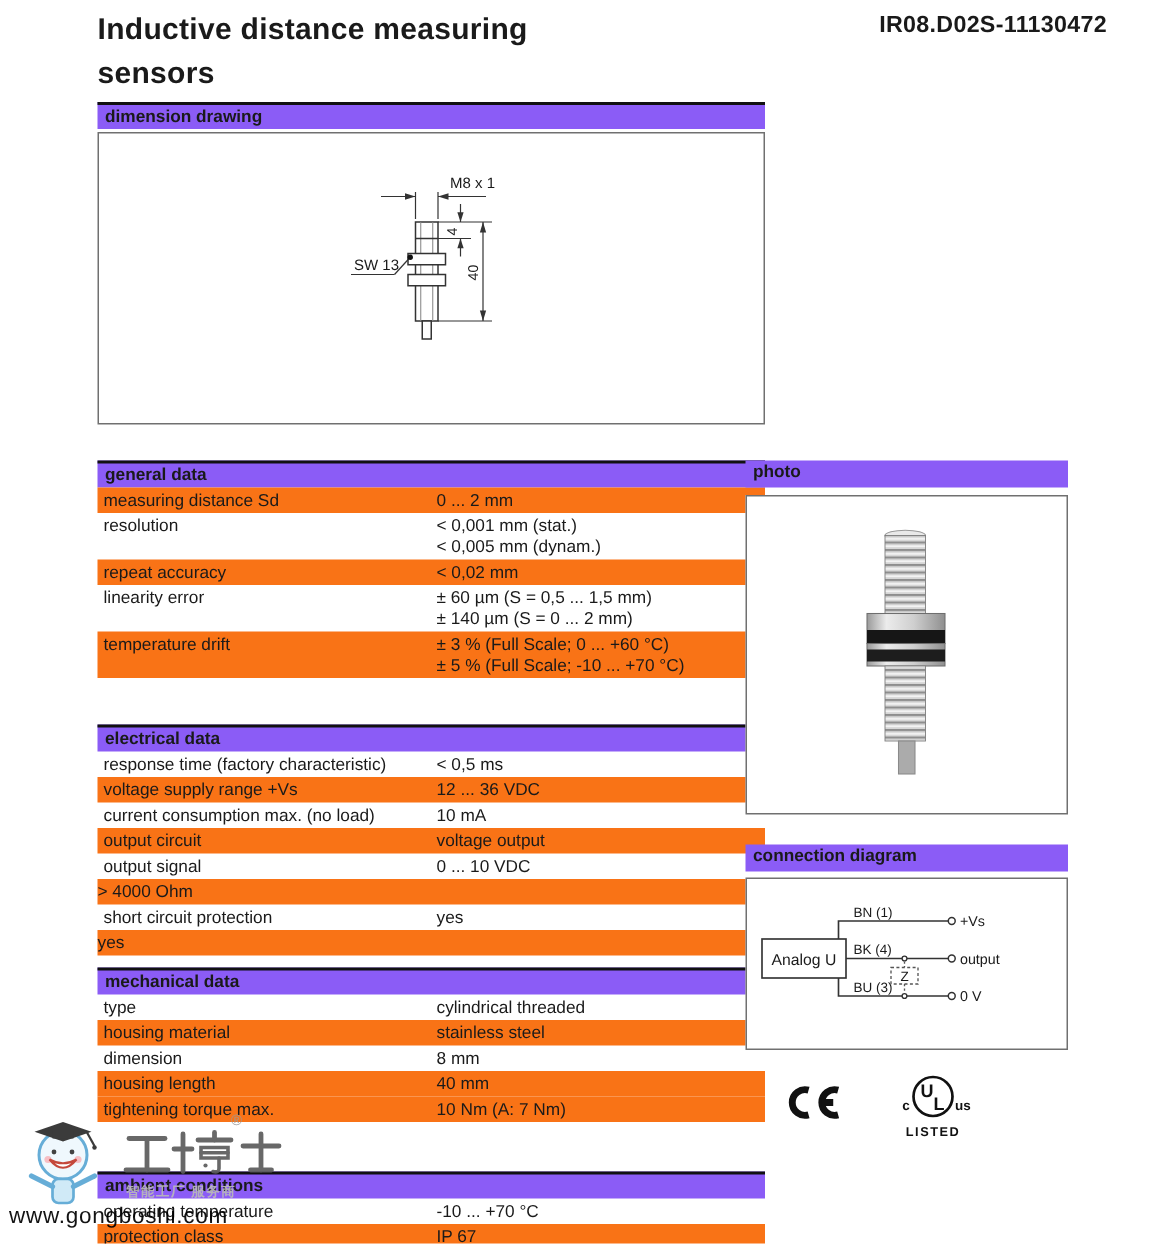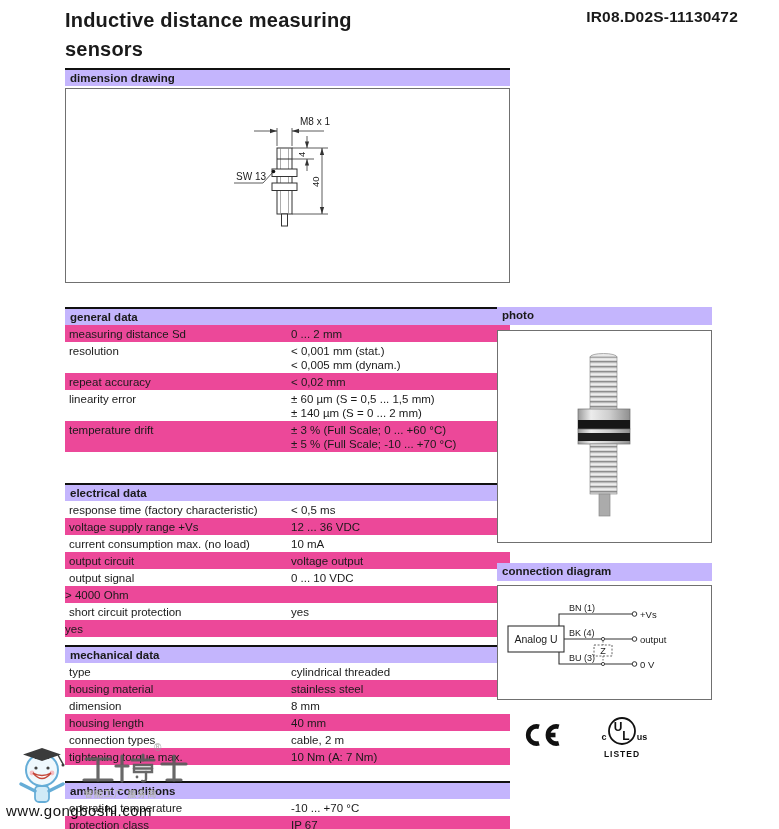--- a/index.html
+++ b/index.html
@@ -13,30 +13,30 @@
   .doc-title{
     position:absolute;left:65px;top:6px;width:430px;
     font-size:20px;font-weight:bold;line-height:1.45;letter-spacing:.2px;
   }
   .part-number{
     position:absolute;top:8px;right:41px;
     font-size:15.5px;font-weight:bold;letter-spacing:.2px;
   }
   
   .bar{
-    height:18px;background:#c4b5fd;box-sizing:border-box;
+    height:18px;background:#8b5cf6;box-sizing:border-box;
     font-size:11.5px;font-weight:bold;padding:2px 0 0 5px;
   }
   .bar.topline{border-top:2px solid #111;}
   
   .frame{background:#fff;border:1px solid #707070;box-sizing:border-box;margin-top:2px;position:relative;}
   
   .spec-section{position:absolute;left:65px;width:445px;}
   .spec-row{display:flex;font-size:11.5px;line-height:14px;padding:1.5px 0;}
-  .spec-row.shaded{background:#ec4899;}
+  .spec-row.shaded{background:#f97316;}
   .spec-label{width:226px;flex:none;padding-left:4px;box-sizing:border-box;}
   .spec-value{flex:1;}
   
   .right-section{position:absolute;left:497px;width:215px;}
   
   #certs{position:absolute;left:520px;top:712px;width:215px;height:60px;}
   
   #watermark{position:absolute;left:2px;top:740px;width:230px;height:88px;opacity:.92;pointer-events:none;}
   .wm-reg{position:absolute;left:152px;top:2px;font-size:10px;color:#999;}
   .wm-tagline{position:absolute;left:82px;top:48px;font-size:9px;color:#b9b9b9;letter-spacing:1px;font-weight:bold;}
@@ -207,26 +207,20 @@
       <div class="spec-row">
         <div class="spec-label">dimension</div>
         <div class="spec-value">
           <div>8 mm</div>
         </div>
       </div>
       <div class="spec-row shaded">
         <div class="spec-label">housing length</div>
         <div class="spec-value">
           <div>40 mm</div>
-        </div>
-      </div>
-      <div class="spec-row">
-        <div class="spec-label">connection types</div>
-        <div class="spec-value">
-          <div>cable, 2 m</div>
         </div>
       </div>
       <div class="spec-row shaded">
         <div class="spec-label">tightening torque max.</div>
         <div class="spec-value">
           <div>10 Nm (A: 7 Nm)</div>
         </div>
       </div>
     </div>
 </div>

